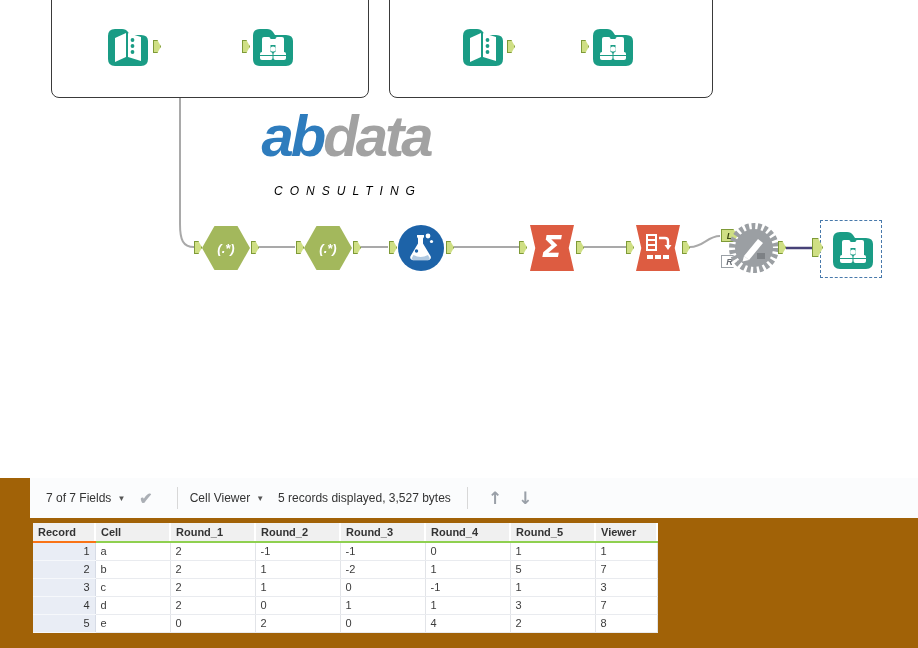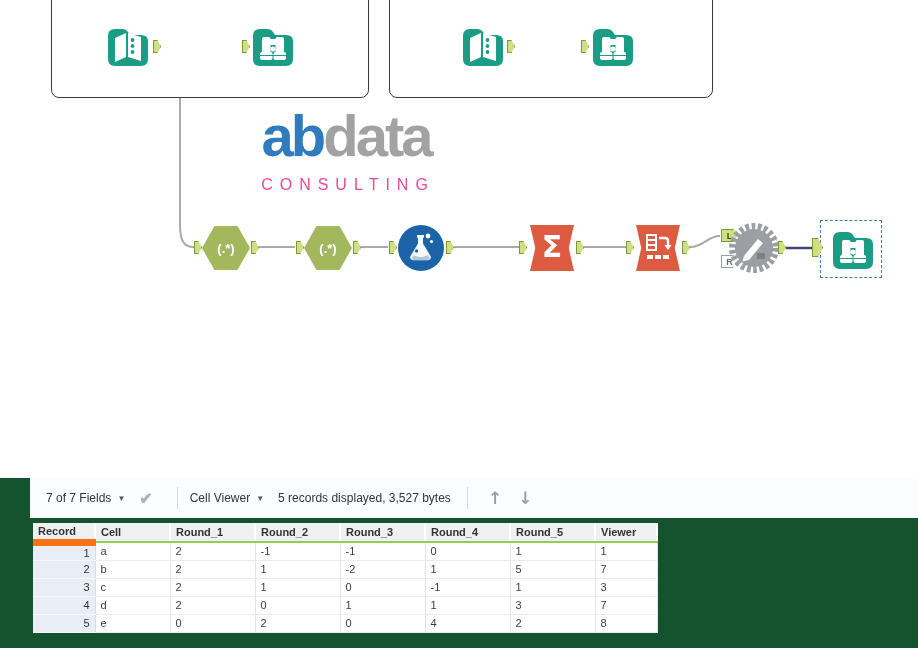--- a/index.html
+++ b/index.html
@@ -1,21 +1,21 @@
 <!DOCTYPE html>
 <html><head>
 <meta charset="utf-8">
 <style>
   * { margin:0; padding:0; box-sizing:border-box; }
   html,body { background:#fff; }
   body { font-family:"Liberation Sans", sans-serif; }
   .screen { position:relative; width:918px; height:648px; background:#fff; overflow:hidden; }
 
   
-  .canvas { position:absolute; left:0; top:0; width:760px; height:446px; background:#fff; }
+  .canvas { position:absolute; left:0; top:0; width:760px; height:446px; background:#fff;font-style:italic; }
   .wires  { position:absolute; left:0; top:0; pointer-events:none; }
 
   .tool-container { position:absolute; border:1px solid #3a3a3a; border-radius:8px; background:#fff; }
   .container-1 { left:51px;  top:-14px; width:318px; height:112px; }
   .container-2 { left:389px; top:-14px; width:324px; height:112px; }
 
   .tool { position:absolute; width:46px; height:46px; }
   .tool svg { display:block; }
 
   .hex-tool { position:absolute; width:48px; height:46px; background:#a3b85c;
@@ -36,48 +36,48 @@
     display:flex; align-items:center; justify-content:center; border:1px solid #7e9a37;
     background:#cfdf84; color:#3c4a12; clip-path:polygon(0 0,72% 0,100% 50%,72% 100%,0 100%); }
   .anchor-label.ghost { background:#fff; border:1px solid #9aa0a6; color:#6a6f75; }
 
   .selected-box { position:absolute; left:820px; top:220px; width:62px; height:58px;
     border:1px dashed #4879ab; background:#fff; }
 
   .logo { position:absolute; left:233px; top:104px; width:226px; text-align:center; }
   .logo-word { font-size:58px; font-weight:bold; letter-spacing:-3px; line-height:1.1; }
   .logo-ab { color:#2e7cbd; } .logo-data { color:#a2a2a2; }
-  .logo-sub { font-size:16px; letter-spacing:7px; color:#ec4899; margin-top:8px; padding-left:4px; }
+  .logo-sub { font-size:12px; letter-spacing:7px; color:#000000; margin-top:16px; padding-left:4px; }
 
   .annotation { position:absolute; left:389px; top:276px; width:103px; background:#fff;
     border:1px solid #9a9a9a; padding:4px 5px; font-size:10.5px; font-weight:600;
     color:#555; line-height:15.3px; white-space:nowrap; }
 
   
   .results-header { position:absolute; left:0; top:446px; width:918px; height:31px;
     background:#edf0f6; border-top:1px solid #c9ced8; border-bottom:1px solid #d8dce4;
     display:flex; align-items:center; padding-left:9px; font-size:12px; color:#666; }
 
-  .results-body { position:absolute; left:0; top:478px; width:918px; height:170px; background:#14532d; }
+  .results-body { position:absolute; left:0; top:478px; width:918px; height:170px; background:#a16207; }
 
   .results-toolbar { position:absolute; left:30px; top:0; right:0; height:40px; background:#fbfcfd;
     display:flex; align-items:center; font-size:12px; color:#333; }
   .tb-item { display:flex; align-items:center; }
   .caret { font-size:8px; color:#555; margin-left:6px; }
   .tb-check { color:#abafb5; font-size:16px; margin:0 12px 0 14px; font-weight:bold; }
   .tb-sep { width:1px; height:22px; background:#d8d8d8; margin:0 12px; }
   .tb-arrow { color:#9aa0a8; font-size:17px; font-weight:bold; margin:0 8px;
     font-family:"DejaVu Sans", sans-serif; }
 
   
   .grid-wrap { position:absolute; left:33px; top:45px; }
   table.grid { border-collapse:collapse; table-layout:fixed; font-size:11px; color:#3c3c3c; }
   table.grid th { height:19px; background:#f0f0f0; font-weight:bold; text-align:left;
     padding:0 5px; border-right:2px solid #fff; border-bottom:2px solid #8fd050; color:#333; }
-  table.grid th.record-h { border-bottom:7px solid #f97316; }
+  table.grid th.record-h { border-bottom:2px solid #f97316; }
   table.grid td { height:18px; padding:0 5px; background:#fff;
     border-right:1px solid #e2e4e8; border-bottom:1px solid #e9ebef; }
   table.grid td.record-c { background:#e9edf5; text-align:right; color:#333;
     border-right:1px solid #d7dce6; border-bottom:1px solid #f6f8fb; }
 </style>
 </head>
 <body>
 
 <div class="screen">
 

